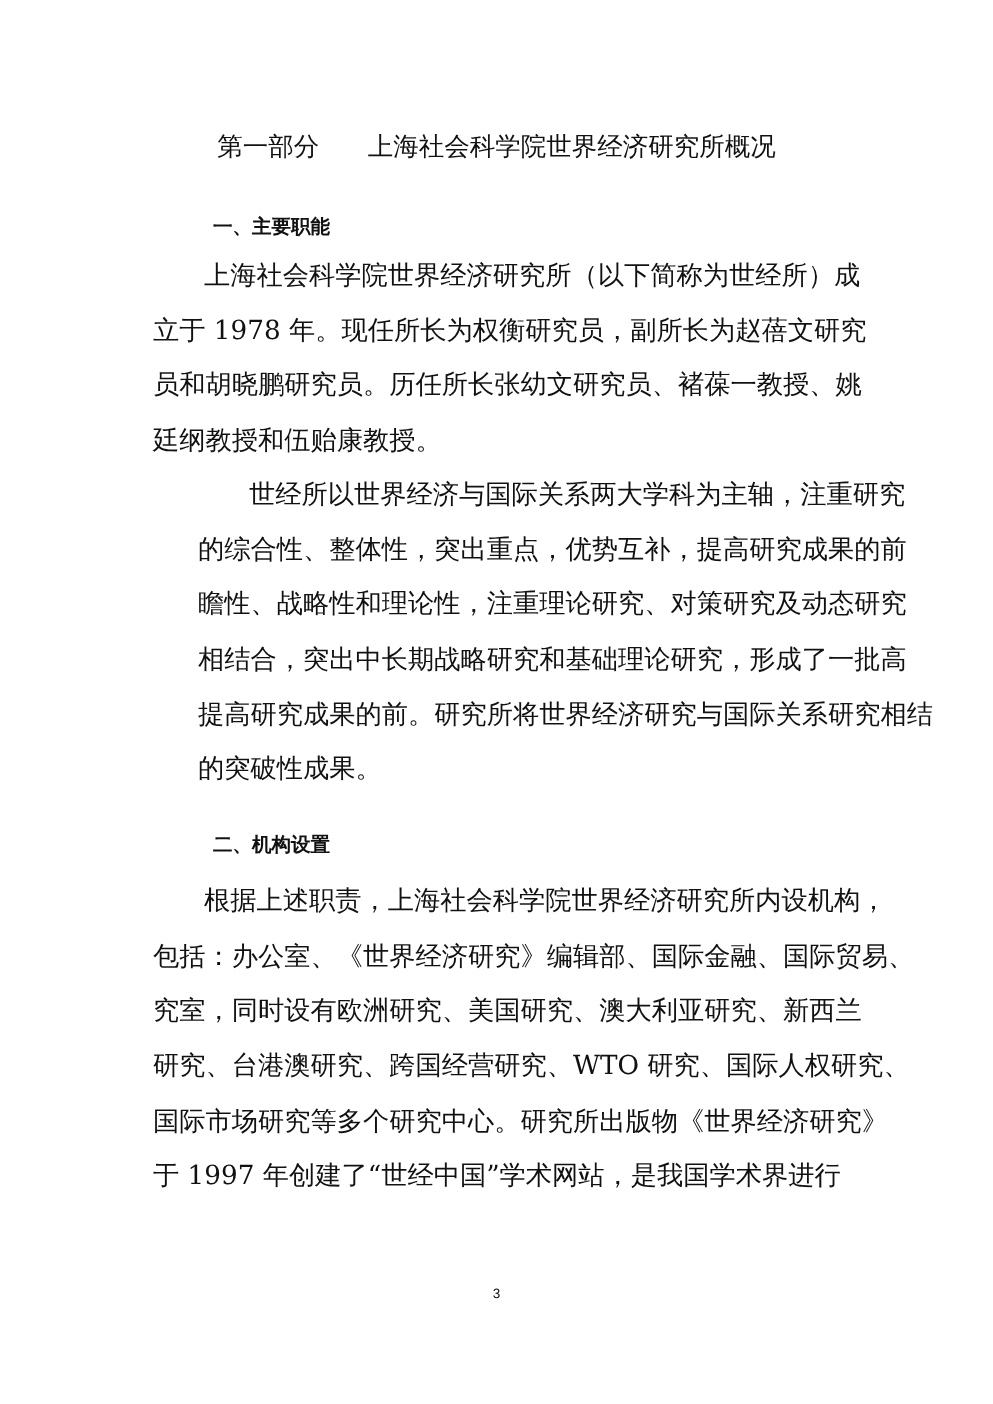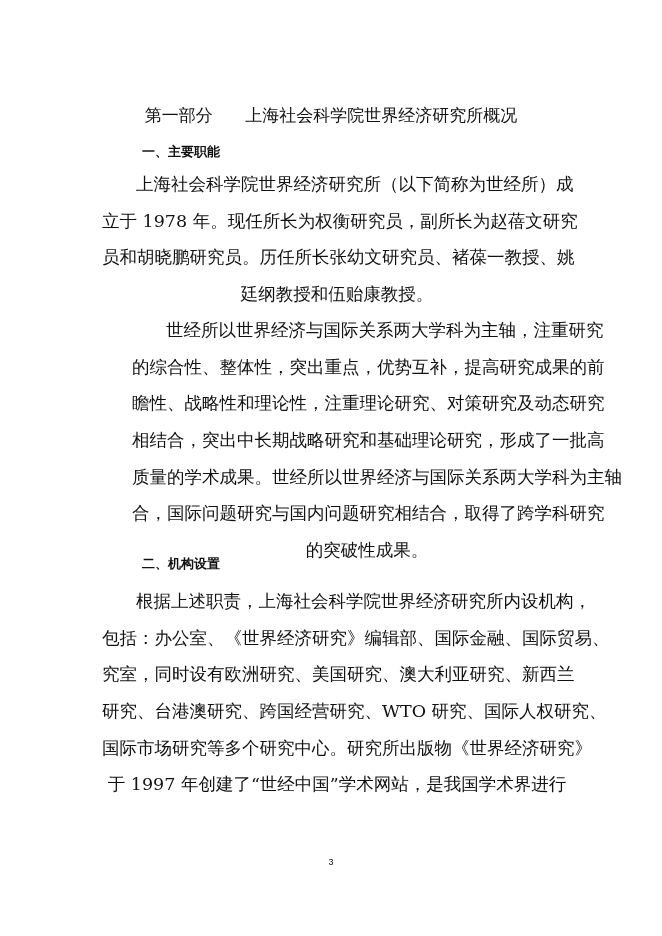--- a/index.html
+++ b/index.html
@@ -24,21 +24,20 @@
     .title {
       position: absolute;
       left: 0;
       width: 662px;
       top: 86px;
       text-align: center;
       font-family: "DejaVu Sans", "Liberation Sans", sans-serif;
       font-size: 17px;
       line-height: 24px;
       white-space: pre;
-      margin-top: 17px;
     }
     .heading {
       position: absolute;
       font-family: "DejaVu Sans", "Liberation Sans", sans-serif;
       font-weight: bold;
       font-size: 13px;
       line-height: 24px;
       white-space: nowrap;
     }
     .h1 { left: 142px; top: 140px; }
@@ -48,21 +47,20 @@
       left: 102px;
       width: 470px;
       font-family: "DejaVu Serif", "Liberation Serif", serif;
       font-size: 17.5px;
       line-height: 36.7px;
     }
     .line {
       display: block;
       white-space: nowrap;
       height: 36.7px;
-      text-align: center;
     }
     .indent { padding-left: 34px; }
     .p1 { top: 166px; }
     .p2 { top: 312px; margin-left: 30px; }
     .p3 { top: 583px; }
     .page-number {
       position: absolute;
       left: 0;
       width: 662px;
       top: 856px;
@@ -86,22 +84,21 @@
     <span class="line">立于 1978 年。现任所长为权衡研究员，副所长为赵蓓文研究</span>
     <span class="line">员和胡晓鹏研究员。历任所长张幼文研究员、褚葆一教授、姚</span>
     <span class="line">廷纲教授和伍贻康教授。</span>
   </div>
 
   <div class="para p2">
     <span class="line indent">世经所以世界经济与国际关系两大学科为主轴，注重研究</span>
     <span class="line">的综合性、整体性，突出重点，优势互补，提高研究成果的前</span>
     <span class="line">瞻性、战略性和理论性，注重理论研究、对策研究及动态研究</span>
     <span class="line">相结合，突出中长期战略研究和基础理论研究，形成了一批高</span>
-    <span class="line">质量的学术成果。世经所以世界经济与国际关系两大学科为主轴</span>
-    <span class="line">合，国际问题研究与国内问题研究相结合，取得了跨学科研究</span>
+    <span class="line">提高研究成果的前。研究所将世界经济研究与国际关系研究相结</span>
     <span class="line">的突破性成果。</span>
   </div>
 
   <div class="heading h2">二、机构设置</div>
 
   <div class="para p3">
     <span class="line indent">根据上述职责，上海社会科学院世界经济研究所内设机构，</span>
     <span class="line">包括：办公室、《世界经济研究》编辑部、国际金融、国际贸易、</span>
     <span class="line">究室，同时设有欧洲研究、美国研究、澳大利亚研究、新西兰</span>
     <span class="line">研究、台港澳研究、跨国经营研究、WTO 研究、国际人权研究、</span>

